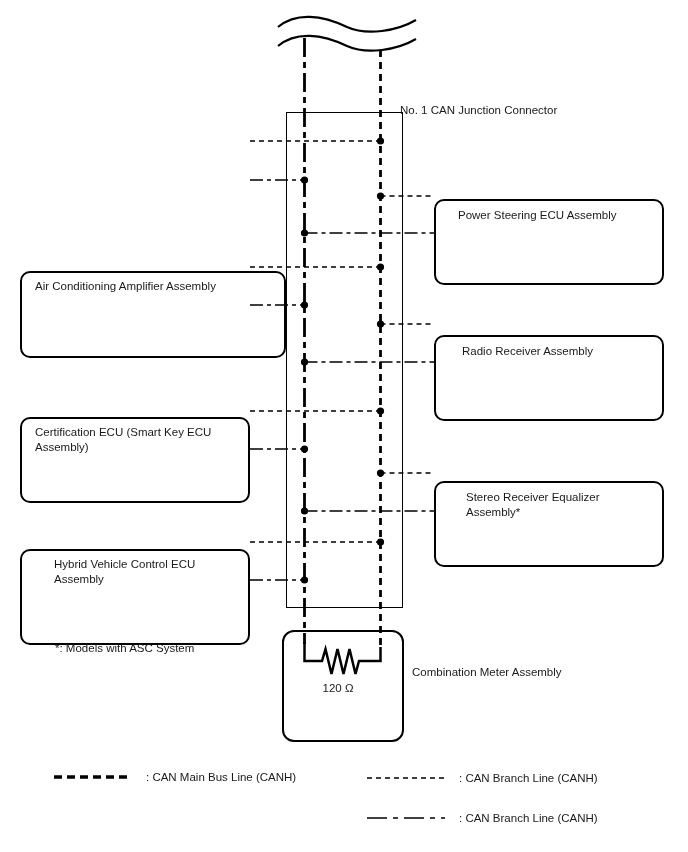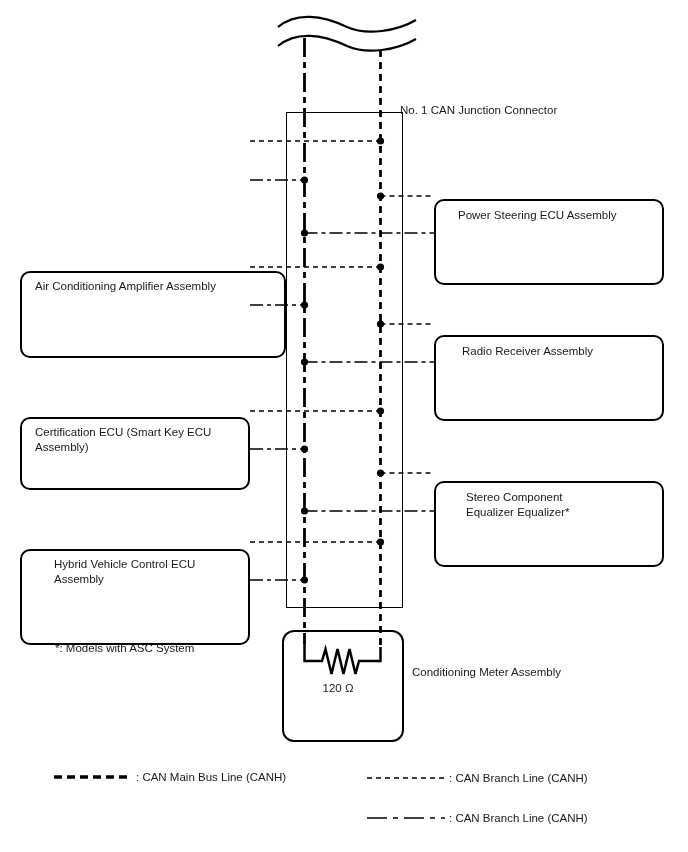--- a/index.html
+++ b/index.html
@@ -11,63 +11,63 @@
     position:absolute;box-sizing:border-box;border:2.4px solid #000;background:#fff;
     font-size:11.5px;line-height:1.32;color:#1a1a1a;
   }
   .rounded{border-radius:10px;margin-top:32px;}
   .junction{border-width:1.6px;background:transparent;}
   .meterbox{border-radius:12px;background:transparent;}
   .lbl{position:absolute;font-size:11.5px;line-height:1.3;color:#1a1a1a;white-space:nowrap;}
   .overlay{position:absolute;left:0;top:0;pointer-events:none;}
   .legend-item{position:absolute;display:flex;align-items:center;}
   .legend-item svg{display:block;}
-  .legend-item .legend-label{font-size:11.5px;color:#1a1a1a;white-space:nowrap;margin-left:3px;}
+  .legend-item .legend-label{font-size:11.5px;color:#1a1a1a;white-space:nowrap;margin-left:13px;}
 </style>
 </head>
 <body>
 
 <div class="page">
 
 
   <div class="box rounded" style="left:20px;top:239px;width:266px;height:87px;padding:6px 8px 0 13px;">
     <span>Air Conditioning Amplifier Assembly</span>
   </div>
 
-  <div class="box rounded" style="left:20px;top:385px;width:230px;height:73px;padding:6px 30px 0 13px;">
+  <div class="box rounded" style="left:20px;top:385px;width:230px;height:86px;padding:6px 30px 0 13px;">
     <span>Certification ECU (Smart Key ECU Assembly)</span>
   </div>
 
   <div class="box rounded" style="left:20px;top:517px;width:230px;height:96px;padding:6px 20px 0 32px;">
     <span>Hybrid Vehicle Control ECU Assembly</span>
   </div>
 
   <div class="box rounded" style="left:434px;top:167px;width:230px;height:86px;padding:7px 8px 0 22px;">
     <span>Power Steering ECU Assembly</span>
   </div>
 
   <div class="box rounded" style="left:434px;top:303px;width:230px;height:86px;padding:7px 8px 0 26px;">
     <span>Radio Receiver Assembly</span>
   </div>
 
   <div class="box rounded" style="left:434px;top:449px;width:230px;height:86px;padding:7px 50px 0 30px;">
-    <span>Stereo Component Equalizer Equalizer*</span>
+    <span>Stereo Receiver Equalizer Assembly*</span>
   </div>
 
   <div class="box junction" style="left:286px;top:112px;width:117px;height:496px;"></div>
 
   <div class="box meterbox" style="left:282px;top:630px;width:122px;height:112px;"></div>
 
   <div class="lbl" style="left:400px;top:103px;">No. 1 CAN Junction Connector</div>
 
   <div class="lbl" style="left:55px;top:641px;">*: Models with ASC System</div>
 
   <div class="lbl" style="left:310px;top:681px;width:56px;text-align:center;">120 Ω</div>
 
-  <div class="lbl" style="left:412px;top:665px;">Conditioning Meter Assembly</div>
+  <div class="lbl" style="left:412px;top:665px;">Combination Meter Assembly</div>
 
   <svg class="overlay" width="688" height="852" viewBox="0 0 688 852">
 
     <g fill="none" stroke="#000" stroke-width="2.2">
       <path d="M278,27 C296,12 322,15 347,27 C367,36 397,31 416,20"></path>
       <path d="M278,46 C296,31 322,34 347,46 C367,55 397,50 416,39"></path>
     </g>
 
     <line x1="304.5" y1="38" x2="304.5" y2="644" stroke="#000" stroke-width="2.8" stroke-dasharray="19,5,6,5"></line>
     <line x1="380.5" y1="50" x2="380.5" y2="650" stroke="#000" stroke-width="2.8" stroke-dasharray="7,5"></line>

